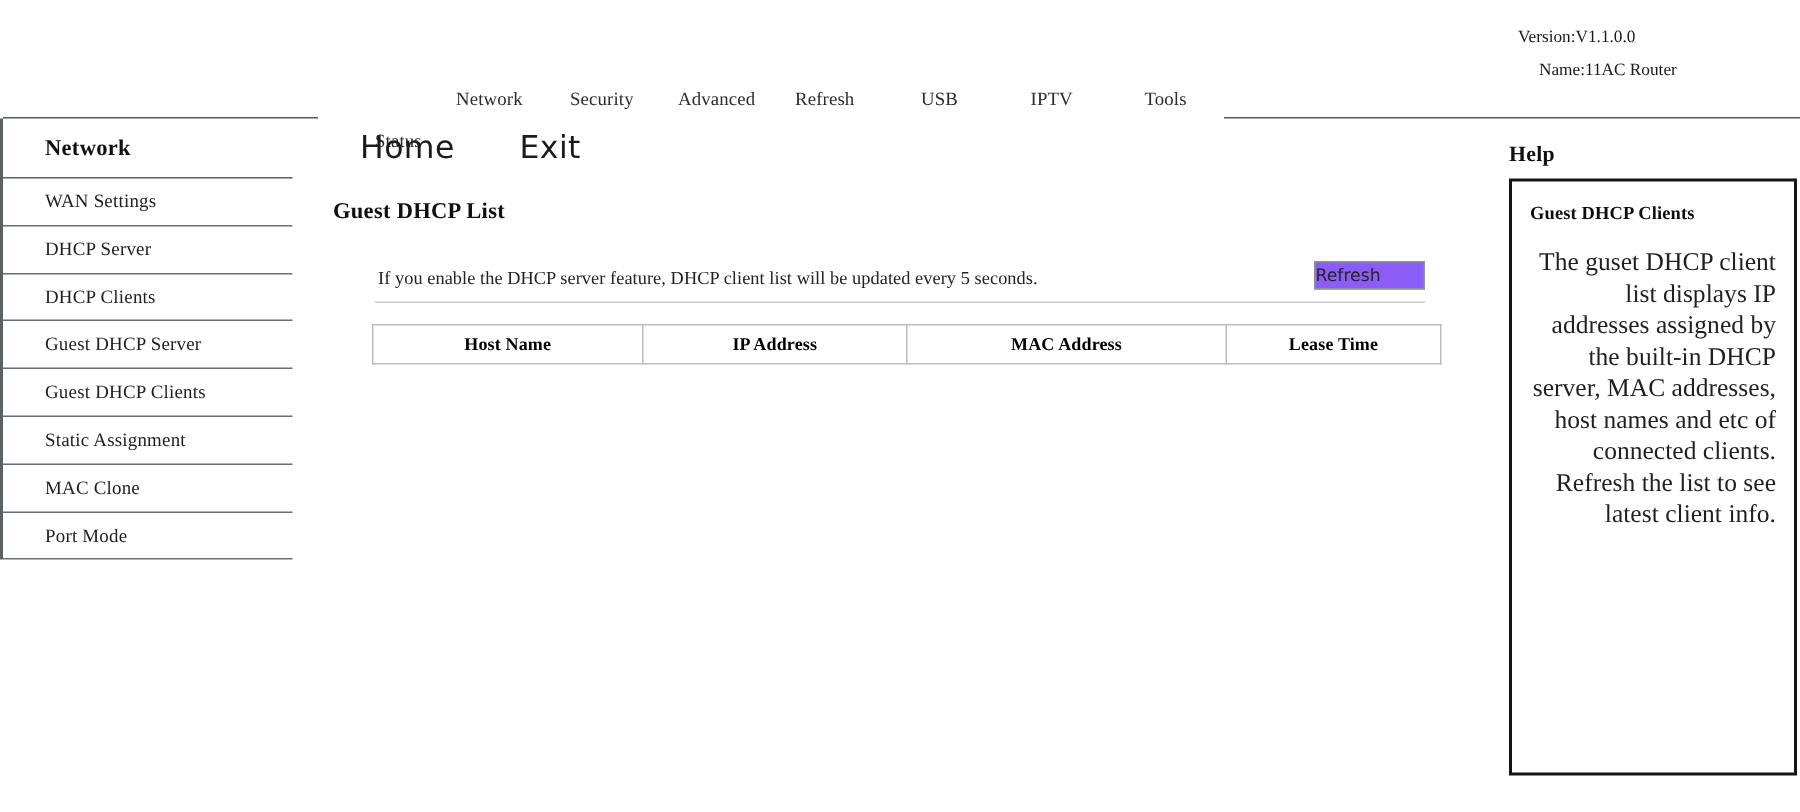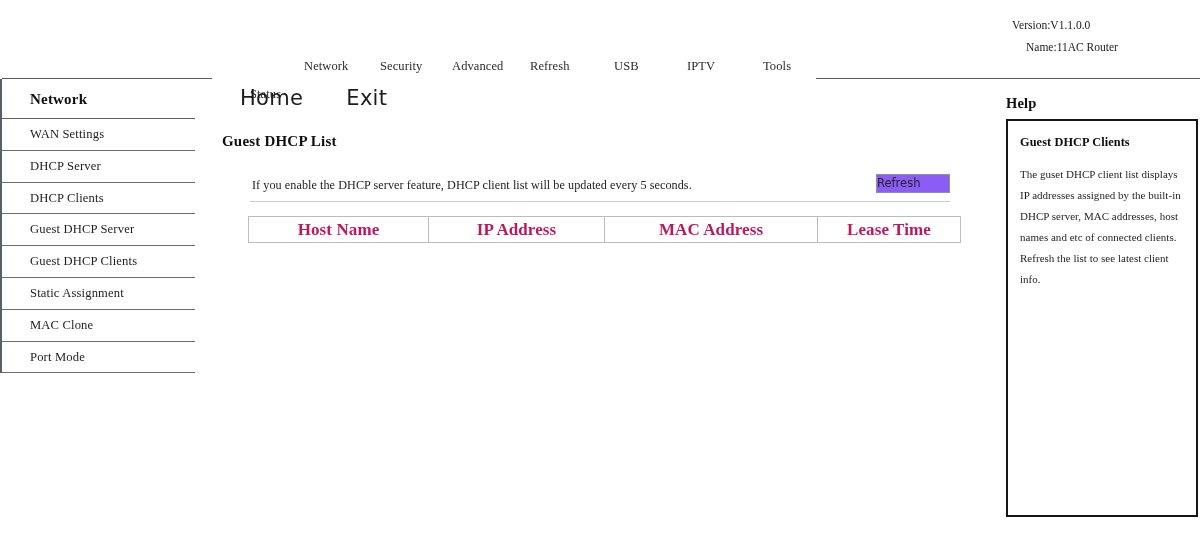--- a/index.html
+++ b/index.html
@@ -160,23 +160,23 @@
   #dhcp-table {
     position: absolute;
     left: 26px;
     top: 83px;
     width: 700px;
     border-collapse: collapse;
     table-layout: fixed;
   }
   #dhcp-table th {
     height: 23px;
-    font-size: 17px;
-    font-weight: bold;
-    color: #be185d;
+    font-size: 12px;
+    font-weight: bold;
+    color: #000000;
     text-align: center;
     border: 1px solid #b9bdc0;
     background: #ffffff;
     letter-spacing: .1px;
   }
   #dhcp-table th.c0 { width: 177px; }
   #dhcp-table th.c1 { width: 173px; }
   #dhcp-table th.c2 { width: 210px; }
   #dhcp-table th.c3 { width: 140px; }
 
@@ -203,24 +203,25 @@
     padding: 14px 12px 0 12px;
   }
   #help-box-title {
     font-size: 12.3px;
     font-weight: bold;
     color: #0d0d0d;
     margin-bottom: 14px;
     letter-spacing: .1px;
   }
   #help-box-body {
-    font-size: 11px;
+    font-size: 17px;
     line-height: 21px;
     color: #1f1f1f;
     letter-spacing: .02px;
+    text-align: right;
   }
 </style>
 </head>
 <body>
 
 <div id="header-version-block">
   <div class="router-version">Version:V1.1.0.0</div>
   <div class="router-name">Name:11AC Router</div>
 </div>
 

